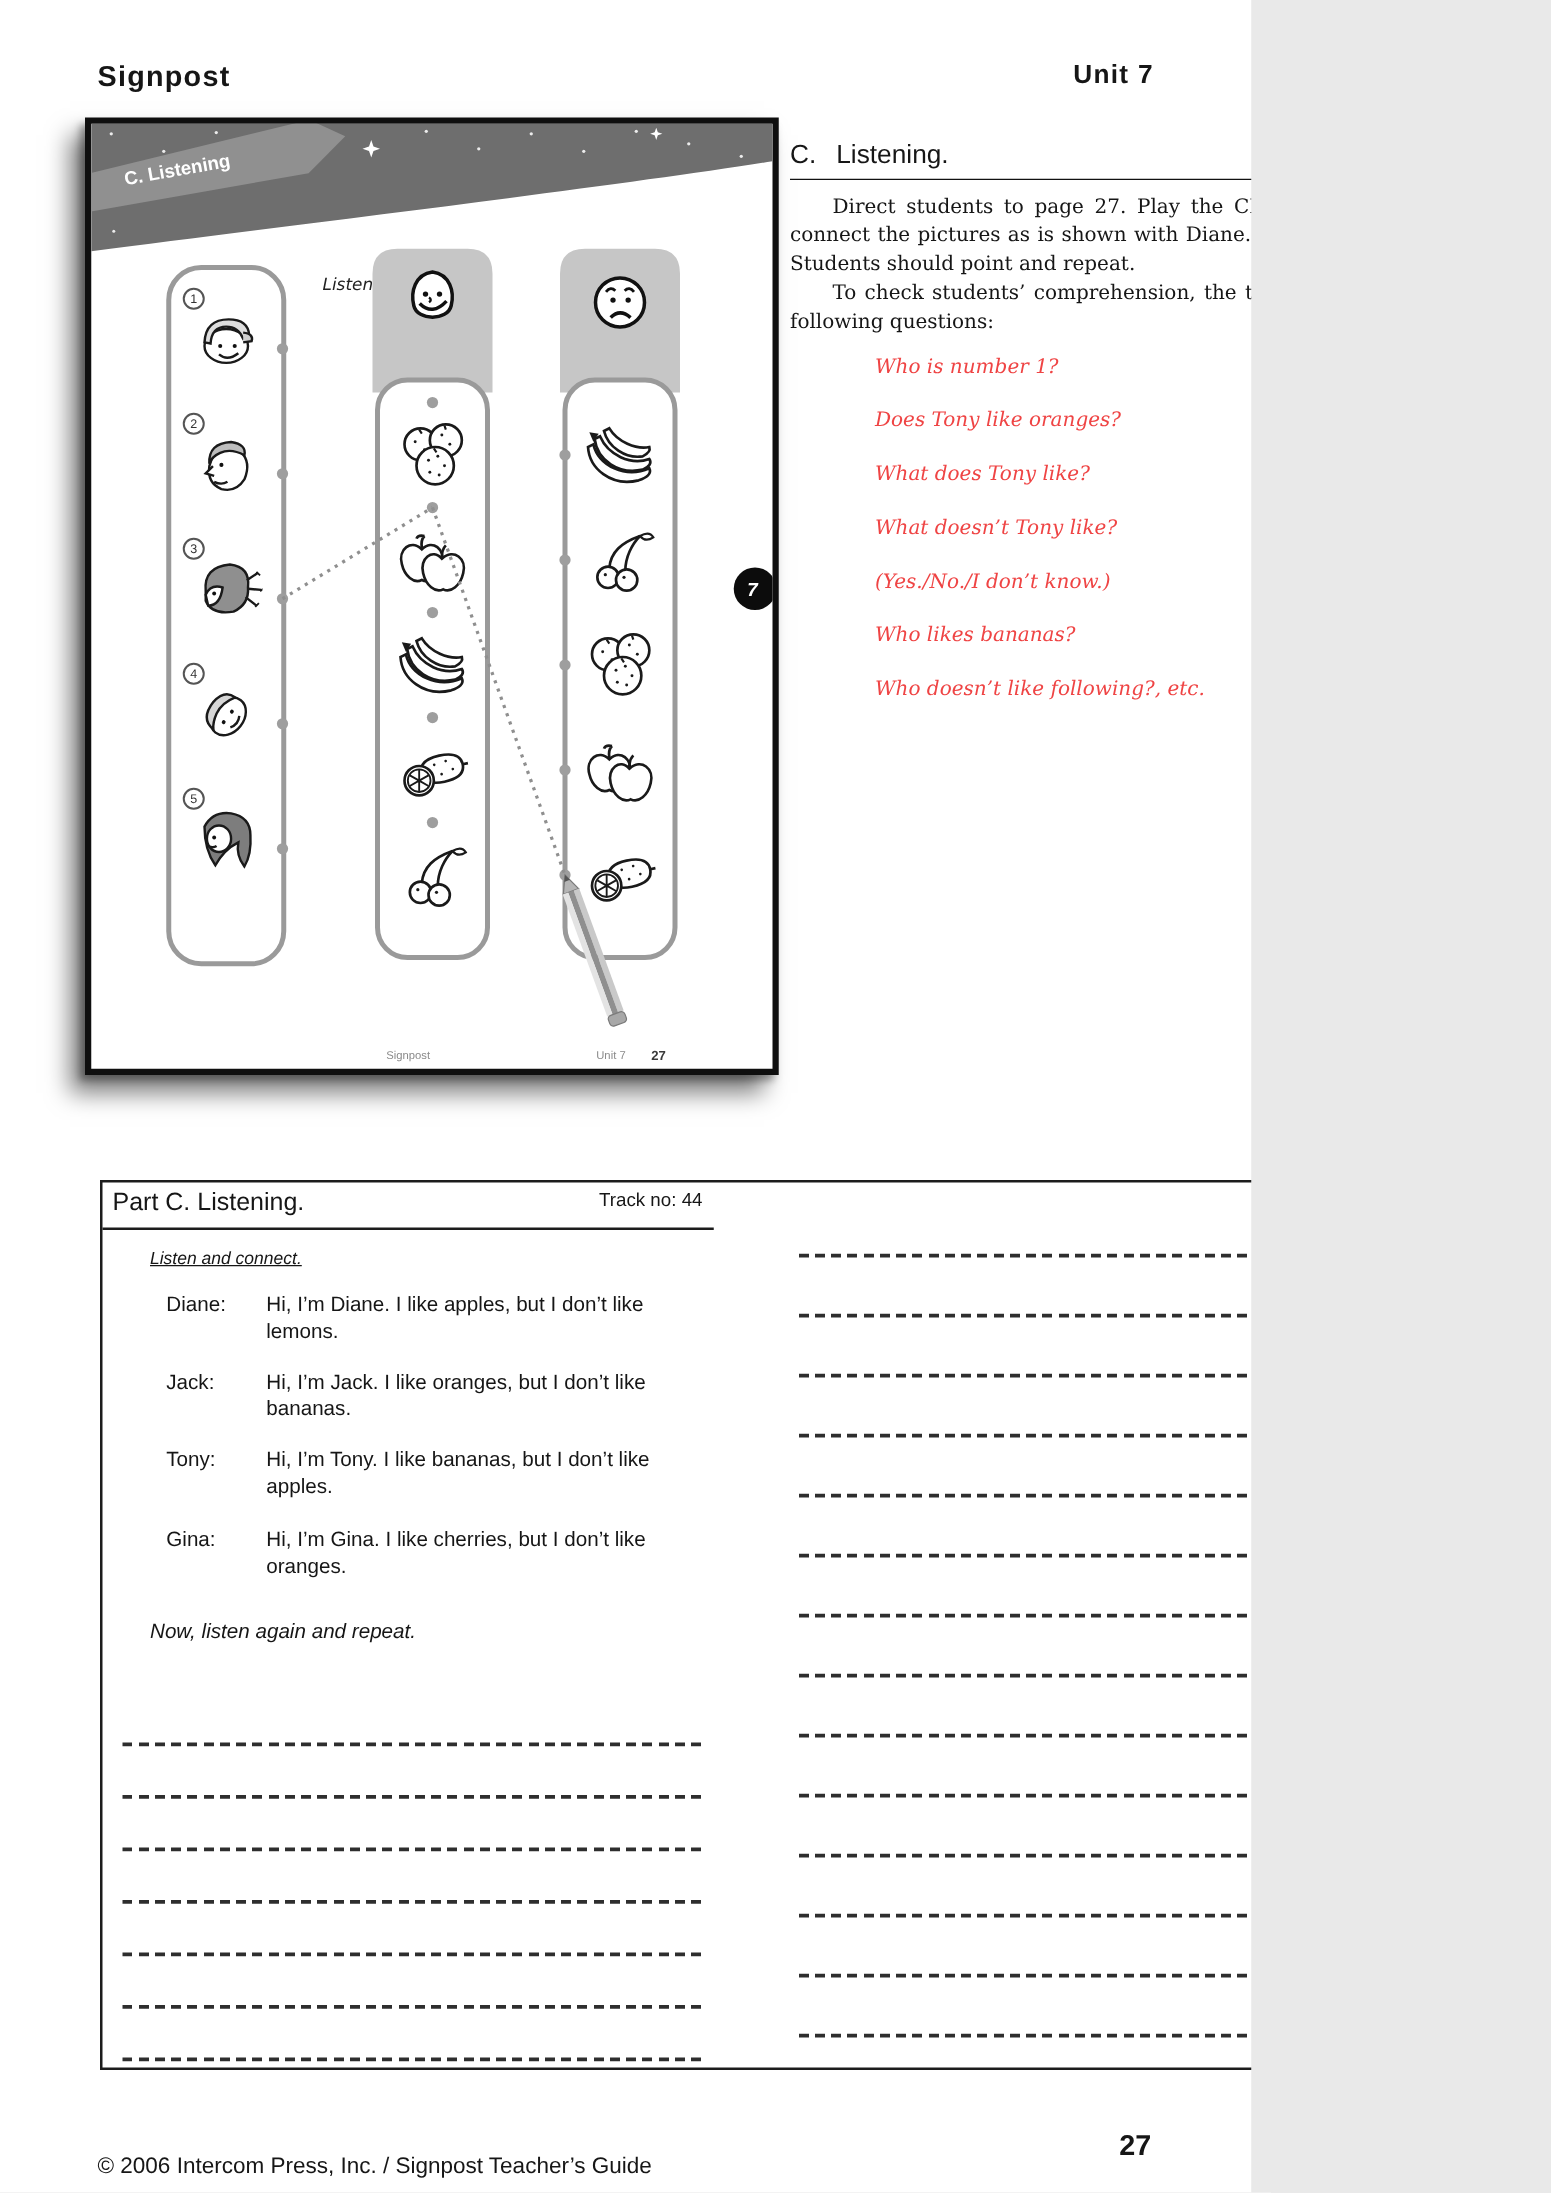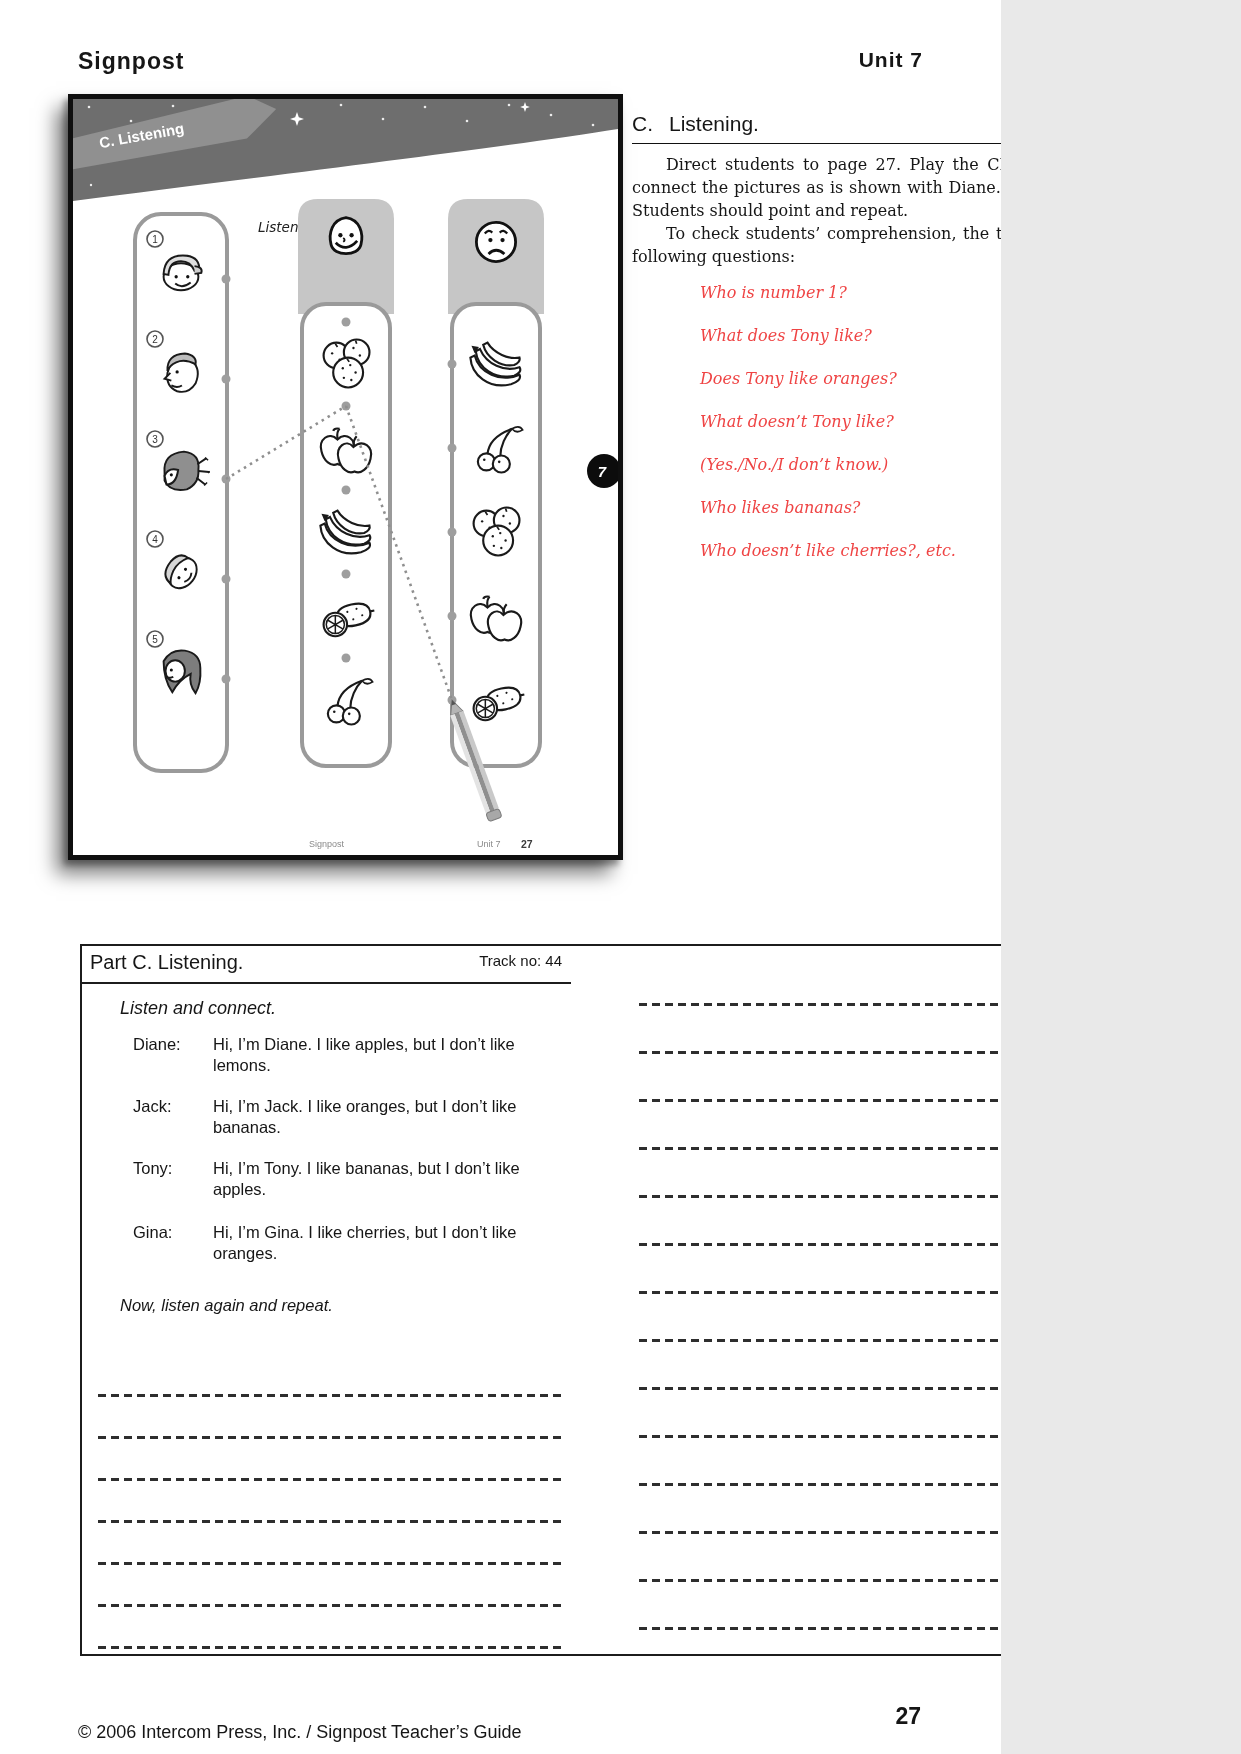--- a/index.html
+++ b/index.html
@@ -21,21 +21,21 @@
            text-align:justify;text-indent:34px;}
   .guide .p1{margin-top:9px;}
   .questions{margin:15px 0 0 68px;}
   .questions div{font-family:"DejaVu Serif",serif;font-style:italic;font-size:16px;
                  margin-bottom:24px;color:#ef4444;}
   
   .transcript{position:absolute;left:80px;top:944px;width:1081px;height:708px;border:2px solid #1c1c1c;}
   .tr-title{position:absolute;left:8px;top:5px;font-size:20px;}
   .tr-track{position:absolute;left:330px;top:6px;width:150px;text-align:right;font-size:15px;}
   .tr-underline{position:absolute;left:0;top:36px;width:489px;height:2px;background:#1c1c1c;}
-  .tr-instruction{position:absolute;left:38px;top:52px;font-style:italic;font-size:18px;}
+  .tr-instruction{position:absolute;left:38px;top:52px;font-style:italic;font-size:14px;text-decoration:underline;}
   .tr-row{position:absolute;left:51px;width:442px;display:flex;font-size:16.5px;line-height:21px;}
   .tr-speaker{width:80px;flex:none;}
   .tr-text{width:356px;}
   .tr-outro{position:absolute;left:38px;top:350px;font-style:italic;font-size:16.5px;}
   .dash{position:absolute;height:3px;
         background:repeating-linear-gradient(90deg,#2e2e2e 0 8px,rgba(0,0,0,0) 8px 13px);}
   
   .foot-left{position:absolute;left:78px;top:1722px;font-size:18px;}
   .foot-num{position:absolute;right:80px;top:1703px;font-size:23px;font-weight:800;}
 </style>
@@ -273,26 +273,26 @@
       <span class="sec">
         <span>C.</span>
         <span>Listening.</span>
       </span>
       <span>CD Track 44</span>
     </div>
     <p class="p1">Direct students to page 27. Play the CD. Students should connect the pictures as is shown with Diane. Play the CD again. Students should point and repeat.</p>
     <p>To check students’ comprehension, the teacher can ask the following questions:</p>
     <div class="questions">
       <div>Who is number 1?</div>
+      <div>Does Tony like oranges?</div>
       <div>What does Tony like?</div>
-      <div>Does Tony like oranges?</div>
       <div>What doesn’t Tony like?</div>
       <div>(Yes./No./I don’t know.)</div>
       <div>Who likes bananas?</div>
-      <div>Who doesn’t like cherries?, etc.</div>
+      <div>Who doesn’t like following?, etc.</div>
     </div>
   </div>
 
   <div class="transcript">
     <div class="tr-title">Part C. Listening.</div>
     <div class="tr-track">Track no: 44</div>
     <div class="tr-underline"></div>
     <div class="tr-instruction">Listen and connect.</div>
 
     <div class="tr-row" style="top:88px">

